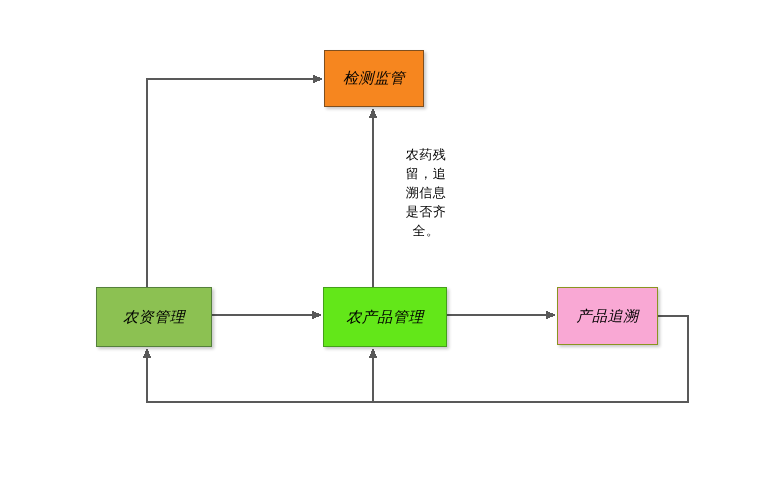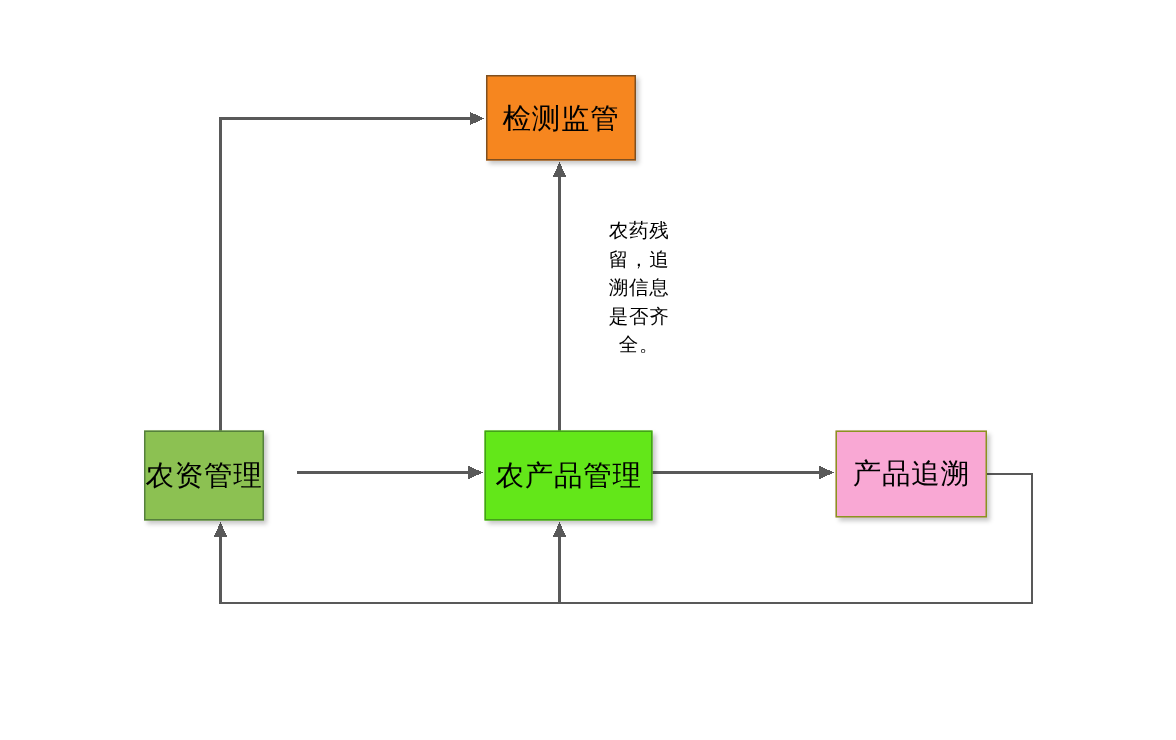--- a/index.html
+++ b/index.html
@@ -3,27 +3,28 @@
 <meta charset="utf-8">
 <style>
   html,body{margin:0;padding:0;background:#fff;}
   body{font-family:"DejaVu Sans","Liberation Sans",sans-serif;}
   .canvas{
     position:relative;width:784px;height:493px;background:#fff;overflow:hidden;
   }
   .node{
     position:absolute;display:flex;align-items:center;justify-content:center;
     border:1px solid #666;box-sizing:border-box;
-    font-size:19px;color:#000;letter-spacing:0.5px;
+    font-size:15px;color:#000;letter-spacing:0.5px;
     box-shadow:2px 2px 3px rgba(0,0,0,0.22);
     text-align:center;
+    font-style:italic;
   }
   .node-inspection{left:324px;top:50px;width:100px;height:57px;}
-  .node-materials{left:96px;top:287px;width:80px;height:60px;}
-  .node-product{left:323px;top:287px;width:112px;height:60px;}
+  .node-materials{left:96px;top:287px;width:116px;height:60px;}
+  .node-product{left:323px;top:287px;width:124px;height:60px;}
   .node-trace{left:557px;top:287px;width:101px;height:58px;}
   .note{
     position:absolute;font-size:13px;color:#000;line-height:19px;
     white-space:pre-line;text-align:center;letter-spacing:0.5px;
   }
   .note-left{left:160px;top:107px;width:120px;}
   .note-center{left:399px;top:124px;width:54px;margin-top:21px;}
   svg.connectors{position:absolute;left:0;top:0;width:784px;height:493px;pointer-events:none;}
 </style>
 </head>

